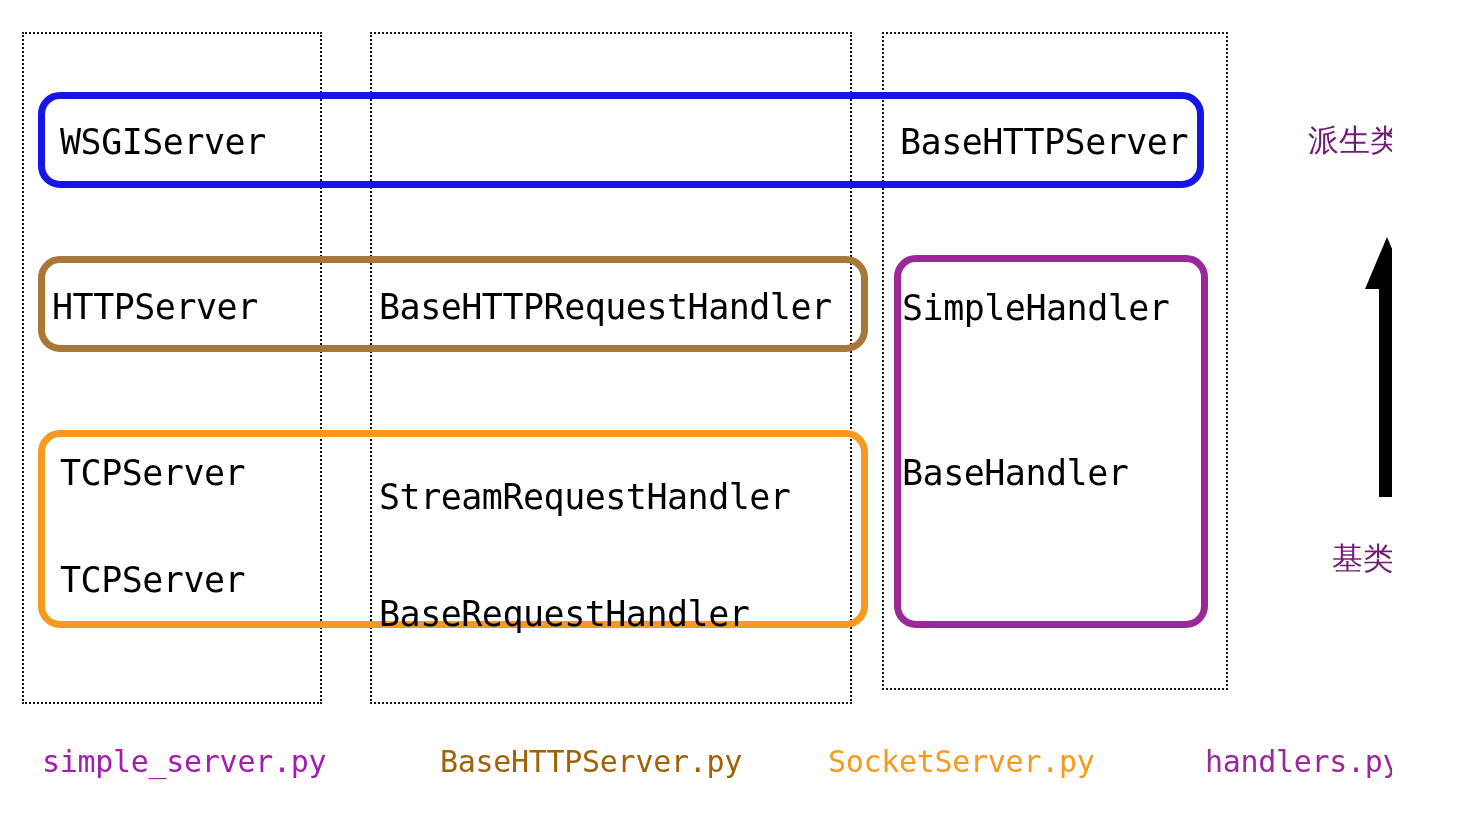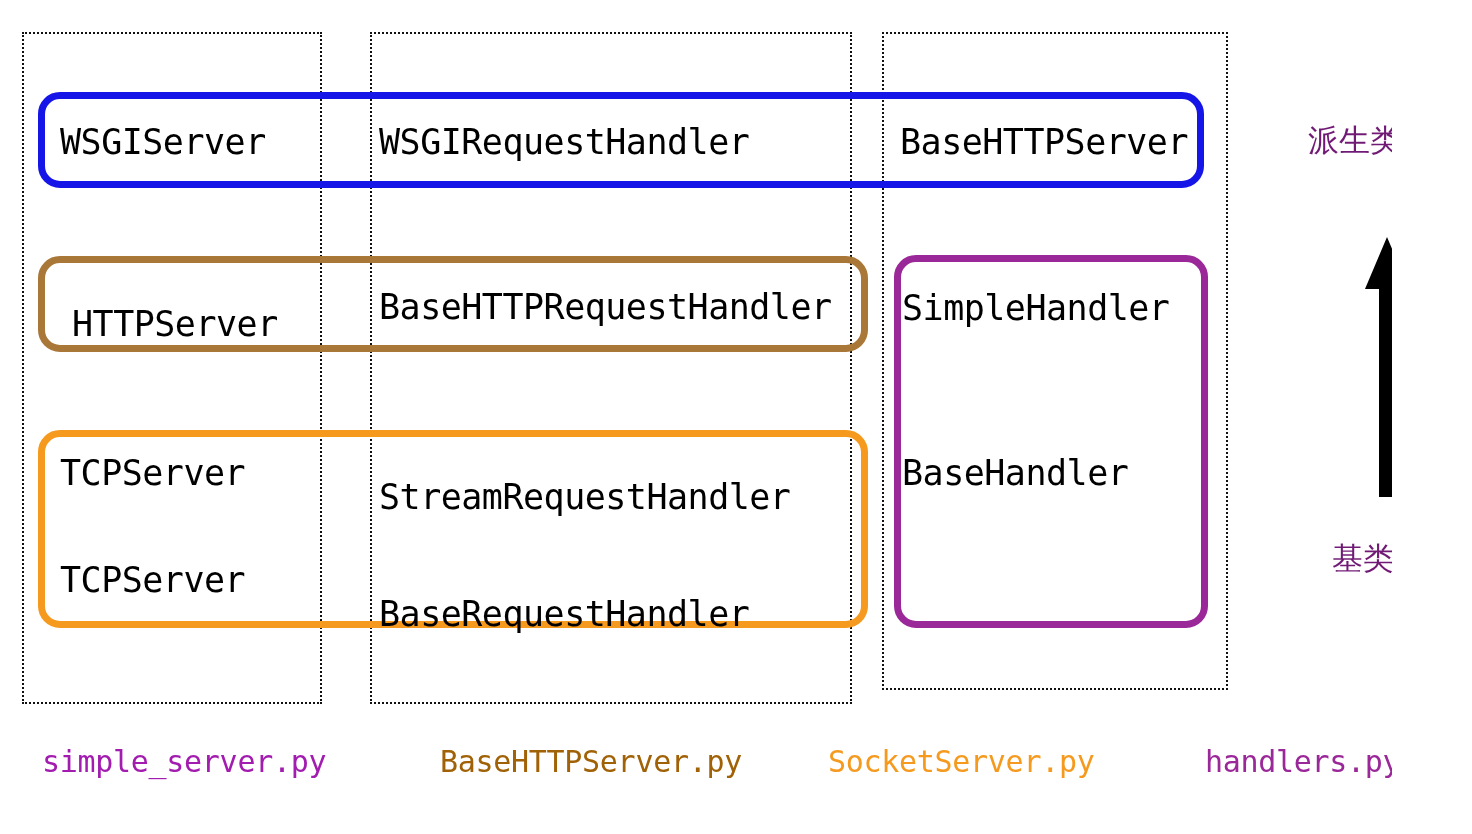--- a/index.html
+++ b/index.html
@@ -96,24 +96,23 @@
 
   <div class="group blue" style="left:38px; top:92px; width:1166px; height:96px;"></div>
 
   <div class="group brown" style="left:38px; top:256px; width:830px; height:96px;"></div>
 
   <div class="group orange" style="left:38px; top:430px; width:830px; height:198px;"></div>
 
   <div class="group purple" style="left:894px; top:255px; width:314px; height:373px;"></div>
 
   <div class="cls" style="left:60px; top:122px;">WSGIServer</div>
-  <div class="cls" style="left:379px; top:122px;">WSGIRequestHandler</div>
   <div class="cls" style="left:900px; top:122px;">BaseHTTPServer</div>
 
-  <div class="cls" style="left:72px; top:287px;margin-top:17px;">HTTPServer</div>
+  <div class="cls" style="left:52px; top:287px;">HTTPServer</div>
   <div class="cls" style="left:902px; top:288px;">SimpleHandler</div>
   <div class="cls" style="left:379px; top:287px;">BaseHTTPRequestHandler</div>
 
   <div class="cls" style="left:60px; top:453px;">TCPServer</div>
   <div class="cls" style="left:379px; top:453px;margin-top:24px;">StreamRequestHandler</div>
   <div class="cls" style="left:902px; top:453px;">BaseHandler</div>
 
   <div class="cls" style="left:60px; top:560px;">TCPServer</div>
   <div class="cls" style="left:379px; top:560px;margin-top:34px;">BaseRequestHandler</div>
 

